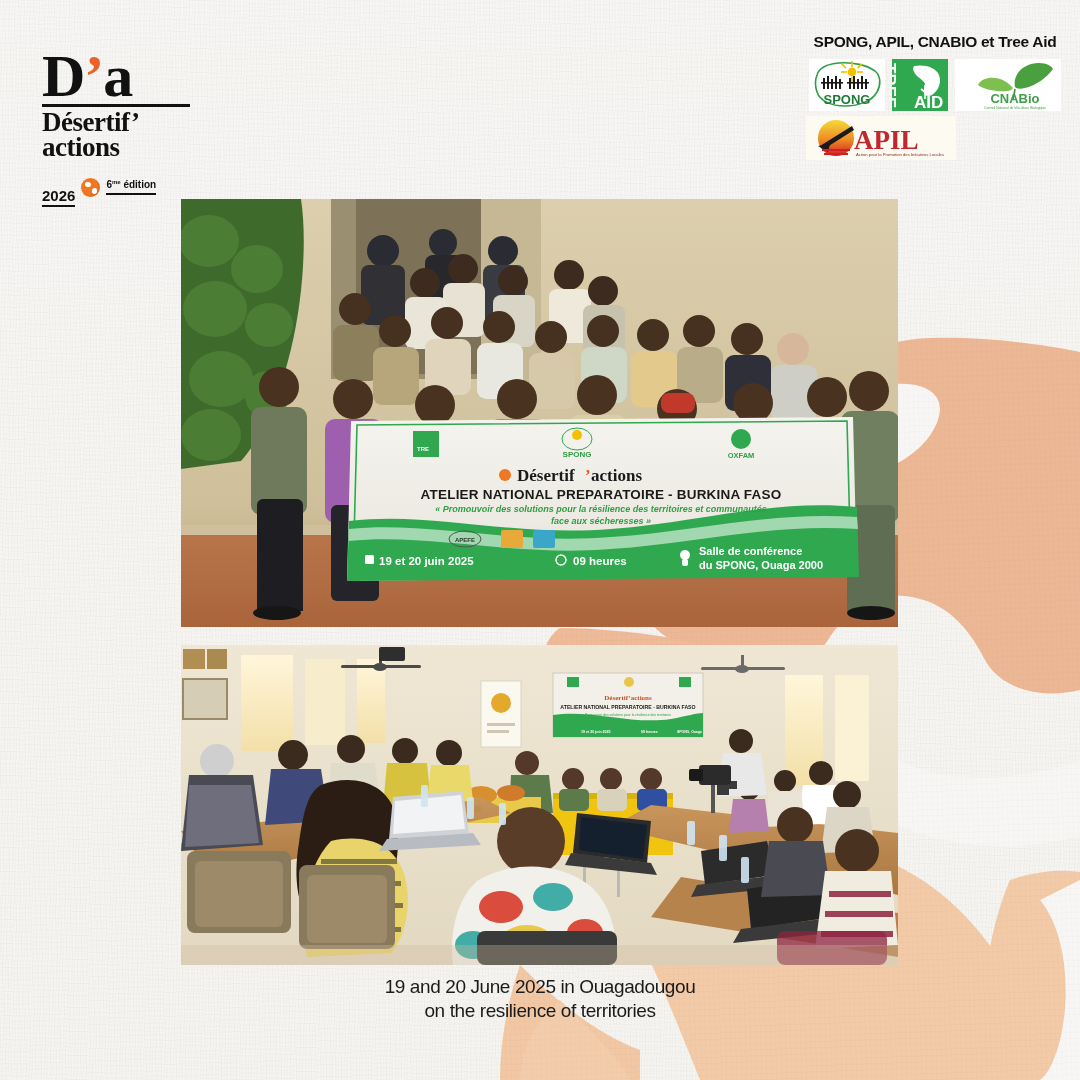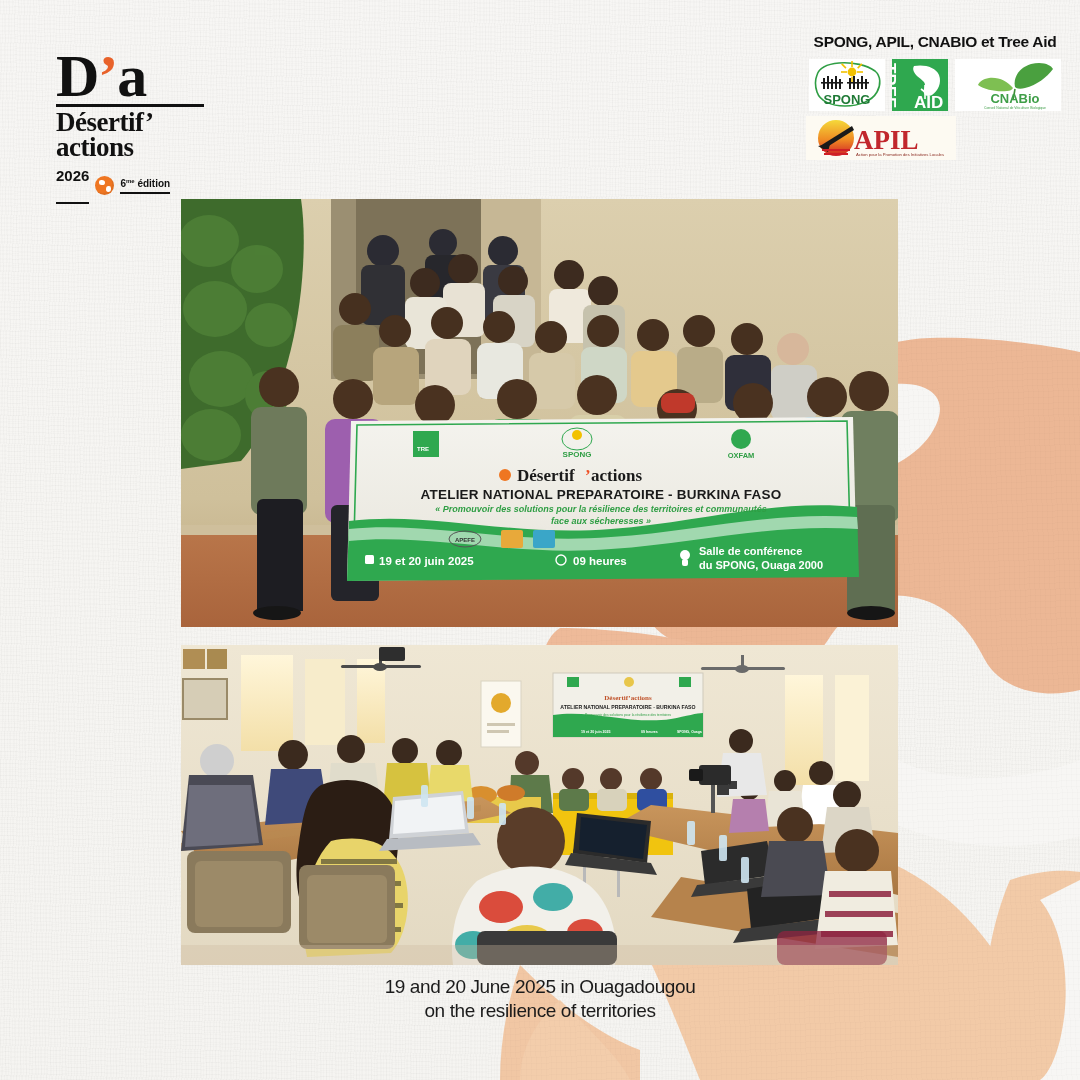--- a/index.html
+++ b/index.html
@@ -18,28 +18,28 @@
   #bg-shapes{position:absolute;inset:0;z-index:0;}
   .grain{
     position:absolute;inset:0;z-index:3;pointer-events:none;
     background:
       repeating-linear-gradient(88deg, rgba(255,255,255,0.35) 0 1px, rgba(0,0,0,0.012) 1px 2px, rgba(255,255,255,0) 2px 5px),
       repeating-linear-gradient(178deg, rgba(255,255,255,0.25) 0 1px, rgba(0,0,0,0.010) 1px 2px, rgba(255,255,255,0) 2px 6px);
     opacity:.85;mix-blend-mode:multiply;
   }
 
   
-  .da-logo{position:absolute;left:56px;top:52px;width:148px;z-index:5;}
+  .da-logo{position:absolute;left:42px;top:52px;width:148px;z-index:5;}
   .da-line1{font-family:"Liberation Serif",serif;font-weight:700;font-size:60px;line-height:.82;color:#111;letter-spacing:-1px;}
   .da-line1 .apos{color:#e8622a;}
   .da-rule{height:3px;background:#111;margin:3px 0 2px 0;width:100%;}
   .da-line2{font-family:Liberation Serif, serif;font-weight:700;font-size:27px;line-height:1.0;color:#111;letter-spacing:-.5px;}
   .da-line3{font-family:"Liberation Serif",serif;font-weight:700;font-size:27px;line-height:1.0;color:#111;letter-spacing:-.5px;margin-top:-2px;}
   .da-bottom{display:flex;align-items:center;gap:6px;margin-top:6px;}
-  .da-year{font-family:"Liberation Sans",sans-serif;font-weight:700;font-size:15px;color:#111;border-bottom:2px solid #111;padding-bottom:18px;}
+  .da-year{font-family:"Liberation Sans",sans-serif;font-weight:700;font-size:15px;color:#111;border-bottom:2px solid #111;padding-bottom:1px;margin-top:20px;}
   .da-globe{width:19px;height:19px;border-radius:50%;background:#ef7622;position:relative;flex:0 0 auto;box-shadow:inset -2px -2px 0 rgba(0,0,0,.06);}
   .da-globe:before{content:"";position:absolute;left:4px;top:4px;width:6px;height:5px;background:#fff;border-radius:40% 60% 50% 45%;}
   .da-globe:after{content:"";position:absolute;left:11px;top:10px;width:5px;height:6px;background:#fff;border-radius:50% 40% 55% 45%;}
   .da-edition{font-family:"Liberation Sans",sans-serif;font-weight:700;font-size:10px;color:#111;border-bottom:2px solid #111;padding-bottom:3px;white-space:nowrap;}
   .da-edition sup{font-size:6px;}
 
   .title{
     position:absolute;left:230px;top:58px;width:600px;z-index:5;
     font-family:"Liberation Serif",serif;font-weight:700;
     font-size:52px;line-height:1.08;color:#ef4f24;text-align:center;letter-spacing:-.5px;

